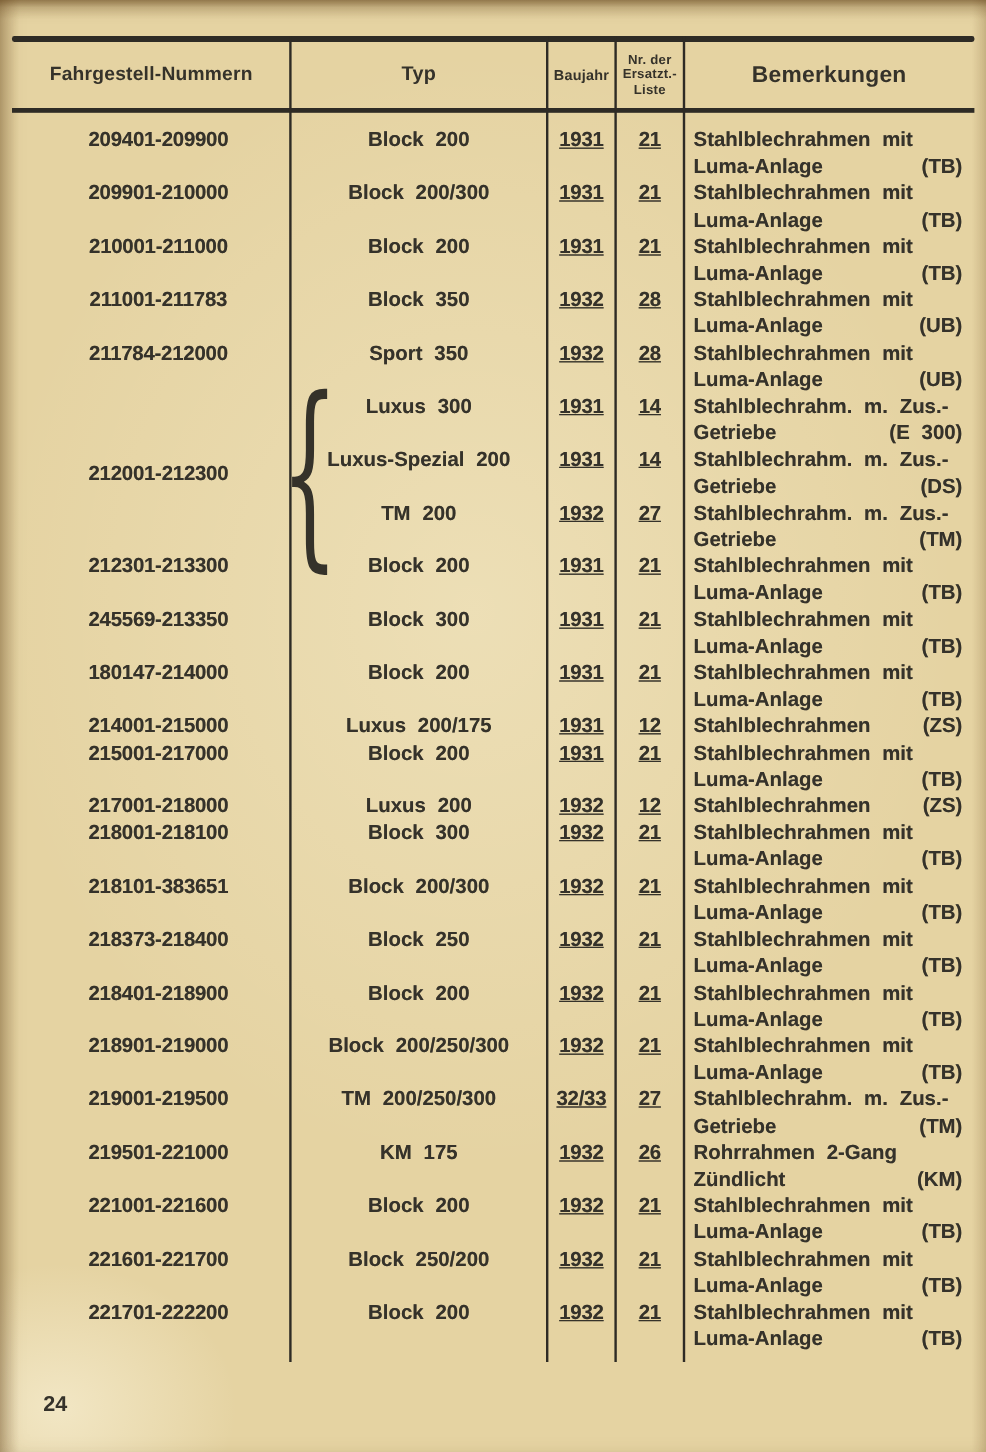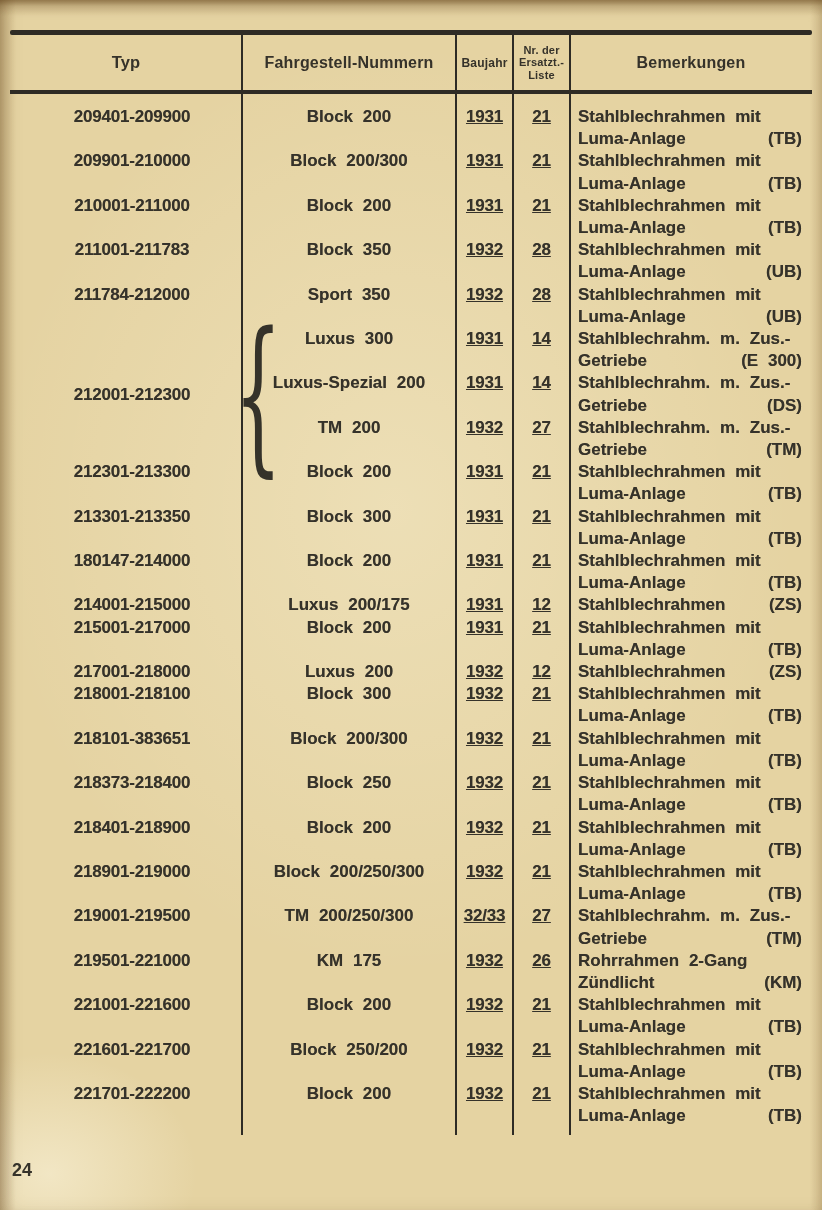--- a/index.html
+++ b/index.html
@@ -34,21 +34,21 @@
     grid-template-columns:232px 214px 57px 57px 1fr;
     align-items:center;
     border-bottom:4px solid #2e2b25;
   }
   .hc { text-align:center; font-weight:700; letter-spacing:0.2px; }
   .hc.c1 { font-size:16px; }
   .hc.c2 { font-size:16.5px; }
   .hc.c3 { font-size:12px; }
   .hc.c4 { font-size:11px; line-height:12.5px; }
   .hc.c4 span { display:block; }
-  .hc.c5 { font-size:16px; }
+  .hc.c5 { font-size:19px; }
 
   .tbody { padding-top:12px; padding-bottom:8px; font-weight:700; }
 
   .row {
     display:grid;
     grid-template-columns:232px 214px 57px 57px 1fr;
   }
   .group-row {
     position:relative;
     display:grid;
@@ -88,35 +88,35 @@
   .vline {
     position:absolute; top:0; bottom:0; width:2px;
     background:#2e2b25;
   }
   .vline.v1 { left:231px; }
   .vline.v2 { left:445px; }
   .vline.v3 { left:502px; }
   .vline.v4 { left:559px; }
 
   .page-number {
-    position:absolute; left:12px; top:1160px;
+    position:absolute; left:36px; top:1160px;
     font-size:18px; font-weight:700; color:#35322a;
   }
 </style>
 </head>
 <body>
 
 <div class="page">
 
   <div class="table-area">
     <div class="top-rule"></div>
 
     <div class="thead">
+      <div class="hc c1">Fahrgestell-Nummern</div>
       <div class="hc c2">Typ</div>
-      <div class="hc c1">Fahrgestell-Nummern</div>
       <div class="hc c3">Baujahr</div>
       <div class="hc c4">
         <span>Nr. der</span>
         <span>Ersatzt.-</span>
         <span>Liste</span>
       </div>
       <div class="hc c5">Bemerkungen</div>
     </div>
 
     <div class="tbody" id="tbody">
@@ -252,21 +252,21 @@
             <div class="bem-line">
               <div class="bem-text">Stahlblechrahmen mit</div>
             </div>
             <div class="bem-line">
               <div class="bem-text">Luma-Anlage</div>
               <div class="bem-tag">(TB)</div>
             </div>
           </div>
         </div>
         <div class="row">
-          <div class="cell nummern">213301-213350</div>
+          <div class="cell nummern">245569-213350</div>
           <div class="cell typ">Block 300</div>
           <div class="cell baujahr">1931</div>
           <div class="cell liste">21</div>
           <div class="cell bem">
             <div class="bem-line">
               <div class="bem-text">Stahlblechrahmen mit</div>
             </div>
             <div class="bem-line">
               <div class="bem-text">Luma-Anlage</div>
               <div class="bem-tag">(TB)</div>

